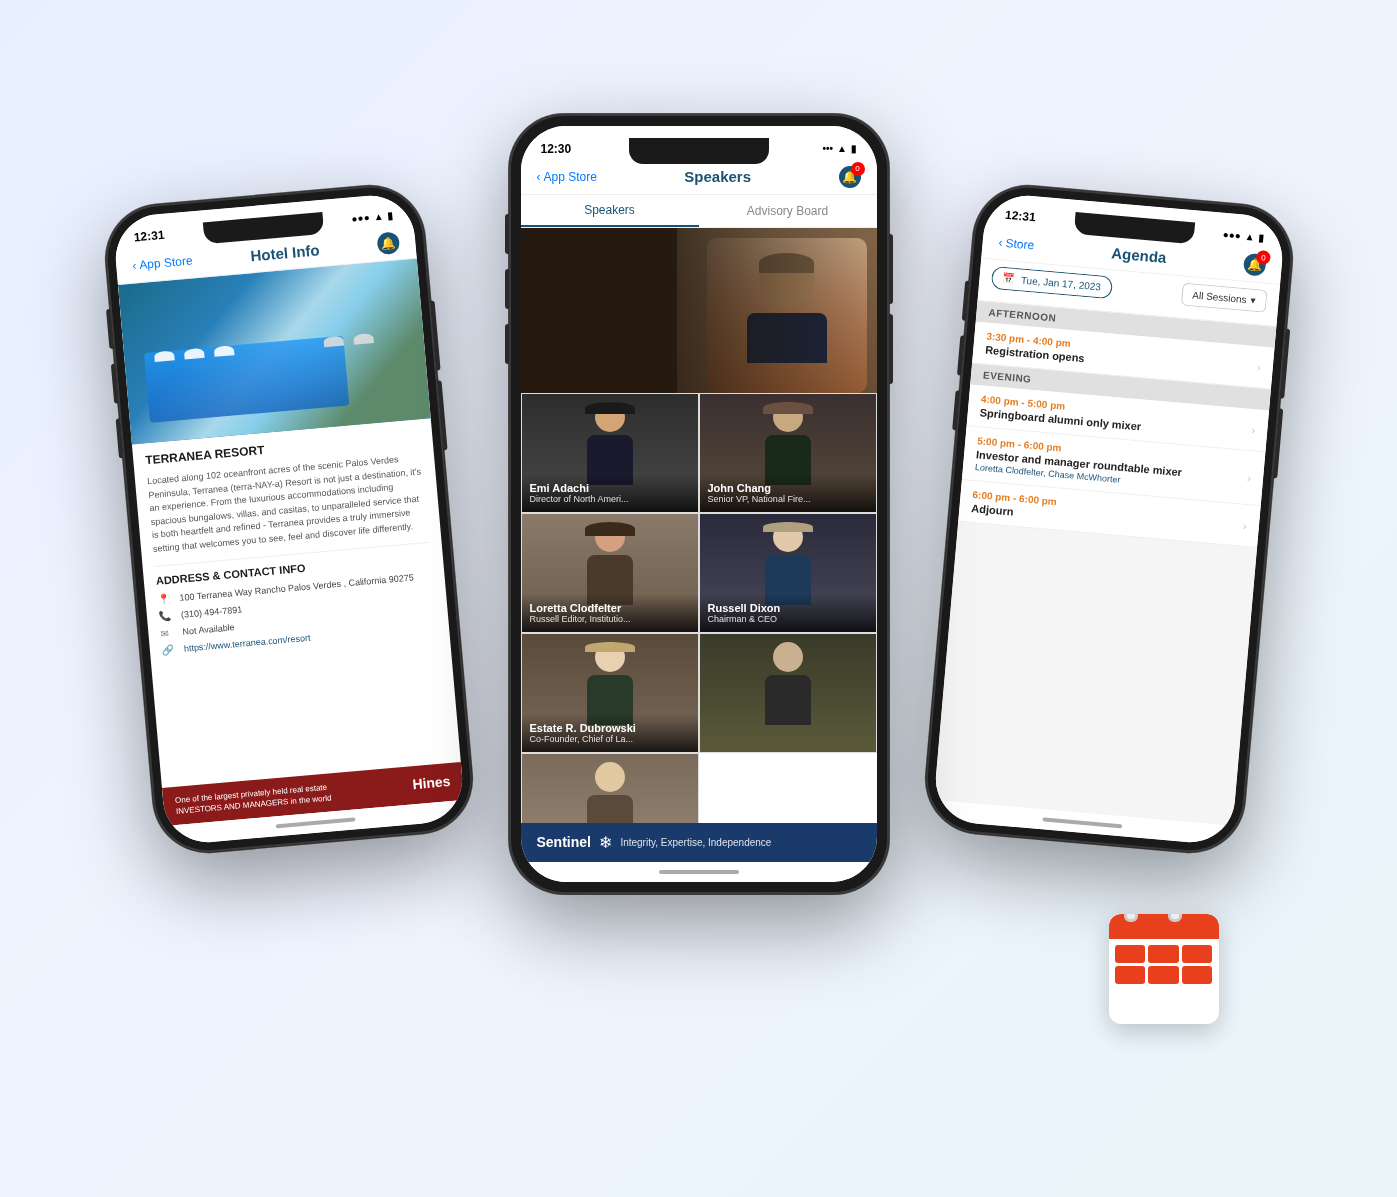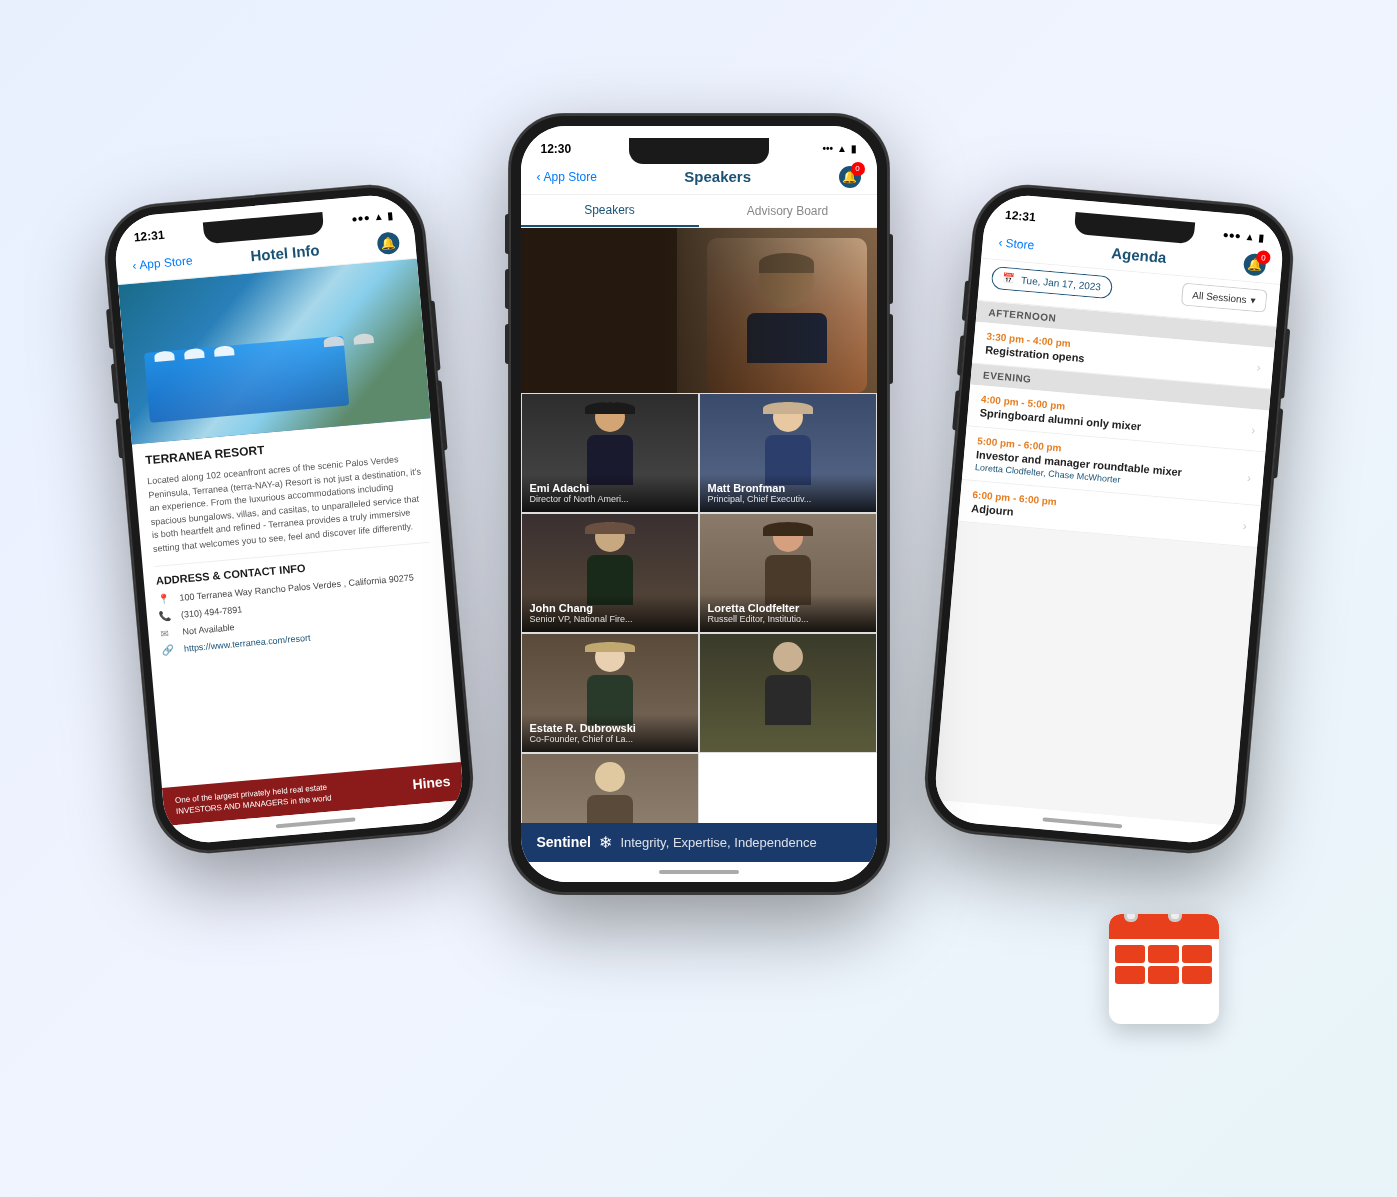--- a/index.html
+++ b/index.html
@@ -329,21 +329,21 @@
       gap: 10px;
       color: white;
       font-size: 11px;
       position: absolute;
       bottom: 12px;
       left: 12px;
       right: 12px;
       border-radius: 4px;
     }
     .sentinel-logo { font-size: 14px; font-weight: 700; }
-    .sentinel-tagline { font-size: 13px; opacity: 0.85; }
+    .sentinel-tagline { font-size: 10px; opacity: 0.85; }
 
     
     .hines-banner {
       background: #8b1a1a;
       padding: 8px 12px;
       color: white;
       font-size: 9px;
       line-height: 1.4;
       display: flex;
       align-items: center;
@@ -577,34 +577,20 @@
                   <div style="position:absolute;top:0;left:0;right:0;height:12px;background:#1a1a1a;border-radius:50% 50% 0 0;"></div>
                 </div>
                 <div class="person-body" style="background:#1a1a2e;"></div>
               </div>
             </div>
             <div class="speaker-overlay">
               <div class="speaker-name">Emi Adachi</div>
               <div class="speaker-role">Director of North Ameri...</div>
             </div>
           </div>
-          <div class="speaker-cell">
-            <div class="speaker-photo photo-matt">
-              <div class="person-silhouette">
-                <div class="person-head" style="background:#e8c8a0;">
-                  <div style="position:absolute;top:0;left:0;right:0;height:12px;background:#c8b090;border-radius:50% 50% 0 0;"></div>
-                </div>
-                <div class="person-body" style="background:#2c3e6b;"></div>
-              </div>
-            </div>
-            <div class="speaker-overlay">
-              <div class="speaker-name">Matt Bronfman</div>
-              <div class="speaker-role">Principal, Chief Executiv...</div>
-            </div>
-          </div>
 
           <div class="speaker-cell">
             <div class="speaker-photo photo-john">
               <div class="person-silhouette">
                 <div class="person-head" style="background:#c8a880;">
                   <div style="position:absolute;top:0;left:0;right:0;height:12px;background:#6a5040;border-radius:50% 50% 0 0;"></div>
                 </div>
                 <div class="person-body" style="background:#1a2a1a;"></div>
               </div>
             </div>
@@ -621,20 +607,34 @@
                 </div>
                 <div class="person-body" style="background:#4a3a2a;"></div>
               </div>
             </div>
             <div class="speaker-overlay">
               <div class="speaker-name">Loretta Clodfelter</div>
               <div class="speaker-role">Russell Editor, Institutio...</div>
             </div>
           </div>
 
+          <div class="speaker-cell">
+            <div class="speaker-photo photo-russell">
+              <div class="person-silhouette">
+                <div class="person-head" style="background:#e0c8a8;">
+                  <div style="position:absolute;top:0;left:0;right:0;height:10px;background:#b0a080;border-radius:50% 50% 0 0;"></div>
+                </div>
+                <div class="person-body" style="background:#1e3a5a;"></div>
+              </div>
+            </div>
+            <div class="speaker-overlay">
+              <div class="speaker-name">Russell Dixon</div>
+              <div class="speaker-role">Chairman &amp; CEO</div>
+            </div>
+          </div>
           <div class="speaker-cell">
             <div class="speaker-photo photo-daniel">
               <div class="person-silhouette">
                 <div class="person-head" style="background:#e8d0b0;">
                   <div style="position:absolute;top:0;left:0;right:0;height:10px;background:#c0a870;border-radius:50% 50% 0 0;"></div>
                 </div>
                 <div class="person-body" style="background:#2a3a2a;"></div>
               </div>
             </div>
             <div class="speaker-overlay">

